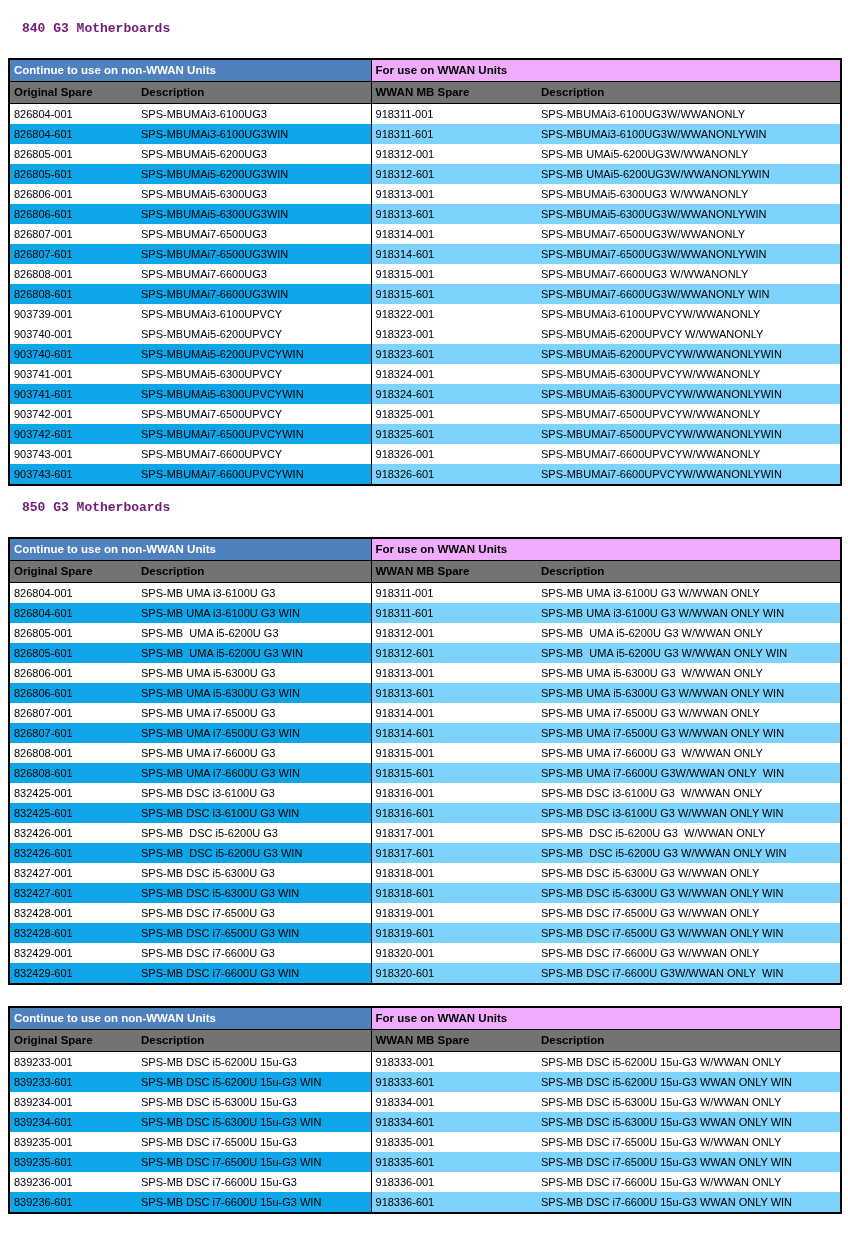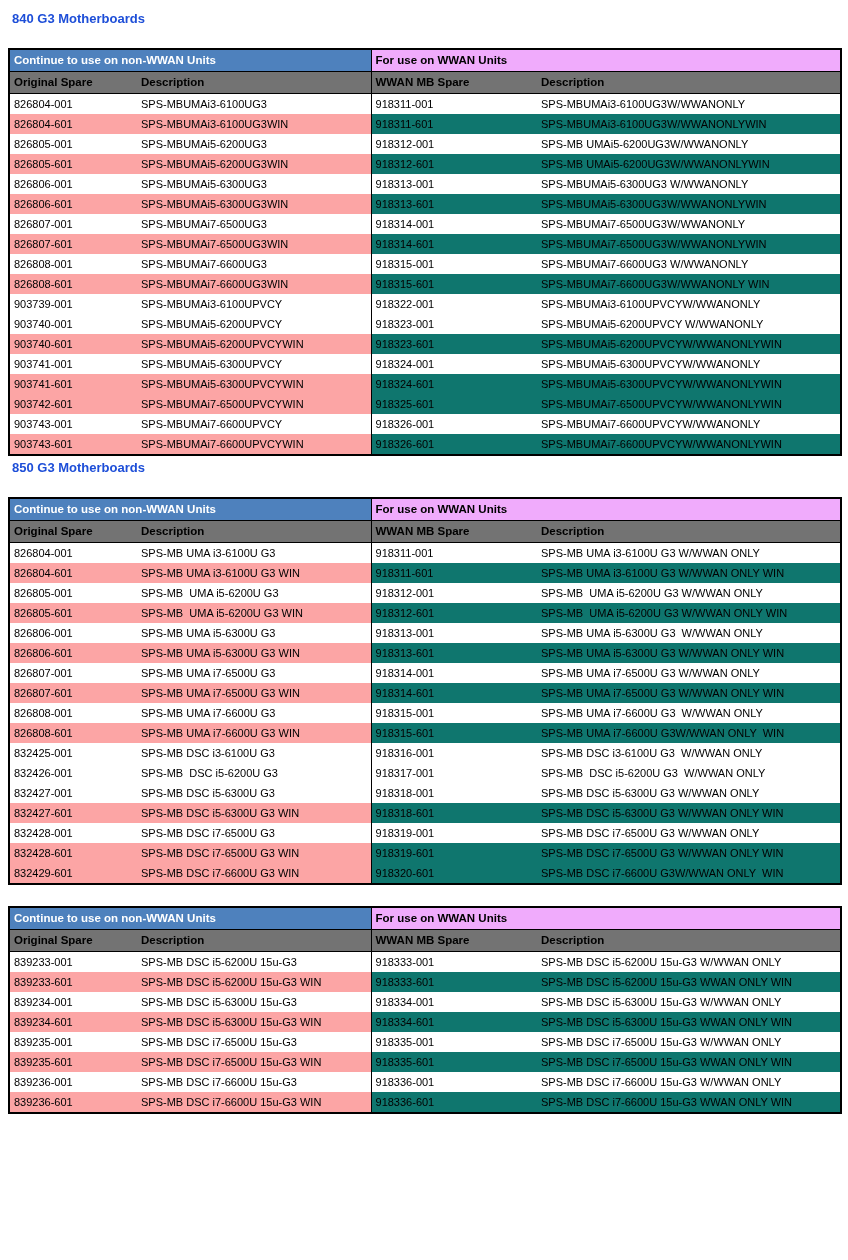--- a/index.html
+++ b/index.html
@@ -3,22 +3,23 @@
 <meta charset="utf-8">
 <style>
   html,body { margin:0; padding:0; }
   body {
     width:848px; height:1260px; background:#ffffff; color:#000;
     font-family:"Liberation Sans", sans-serif;
     -webkit-font-smoothing:antialiased;
   }
   .doc { padding:7px 8px 0 8px; }
   .section-title {
-    font-size:13px; line-height:16px; font-weight:bold; margin:4px; color:#1d4ed8;
+    font-size:13px; line-height:16px; font-weight:bold; margin:14px; color:#701a75;
     letter-spacing:0;
+    font-family:Liberation Mono, monospace;
   }
   table.spares {
     border-collapse:collapse; table-layout:fixed;
     width:832px; margin:21px 0 19px 0;
     border:2px solid #000;
     padding-left:36px;
   }
   table.spares:last-child, section:last-child table.spares { margin-bottom:0; }
   col.c0 { width:128px; } col.c1 { width:234px; }
   col.c2 { width:166px; } col.c3 { width:304px; }
@@ -30,22 +31,22 @@
   }
   th.grp-blue  { background:#4e81bd; color:#ffffff; }
   th.grp-green { background:#f0abfc; color:#000000; }
   th.sub-blue  { background:#737373; color:#000000; }
   th.sub-green { background:#737373; color:#000000; }
   .mid { border-left:1px solid #000; }
   tbody td {
     font-size:11px; height:20px; line-height:20px;
     padding:0 0 0 4px; white-space:pre; background:#ffffff;
   }
-  tbody tr.alt td.c0, tbody tr.alt td.c1 { background:#fca5a5;margin-left:44px; }
-  tbody tr.alt td.c2, tbody tr.alt td.c3 { background:#0f766e; }
+  tbody tr.alt td.c0, tbody tr.alt td.c1 { background:#0ea5e9;margin-left:44px; }
+  tbody tr.alt td.c2, tbody tr.alt td.c3 { background:#7dd3fc; }
 </style>
 </head>
 <body>
 
 <div class="doc">
 
   <section>
     <h2 class="section-title">840 G3 Motherboards</h2>
     <table class="spares">
       <colgroup>
@@ -150,20 +151,26 @@
             <td class="c1">SPS-MBUMAi5-6300UPVCY</td>
             <td class="c2 mid">918324-001</td>
             <td class="c3">SPS-MBUMAi5-6300UPVCYW/WWANONLY</td>
           </tr>
           <tr class="alt">
             <td class="c0">903741-601</td>
             <td class="c1">SPS-MBUMAi5-6300UPVCYWIN</td>
             <td class="c2 mid">918324-601</td>
             <td class="c3">SPS-MBUMAi5-6300UPVCYW/WWANONLYWIN</td>
           </tr>
+          <tr>
+            <td class="c0">903742-001</td>
+            <td class="c1">SPS-MBUMAi7-6500UPVCY</td>
+            <td class="c2 mid">918325-001</td>
+            <td class="c3">SPS-MBUMAi7-6500UPVCYW/WWANONLY</td>
+          </tr>
           <tr class="alt">
             <td class="c0">903742-601</td>
             <td class="c1">SPS-MBUMAi7-6500UPVCYWIN</td>
             <td class="c2 mid">918325-601</td>
             <td class="c3">SPS-MBUMAi7-6500UPVCYW/WWANONLYWIN</td>
           </tr>
           <tr>
             <td class="c0">903743-001</td>
             <td class="c1">SPS-MBUMAi7-6600UPVCY</td>
             <td class="c2 mid">918326-001</td>
@@ -260,26 +267,38 @@
             <td class="c1">SPS-MB UMA i7-6600U G3 WIN</td>
             <td class="c2 mid">918315-601</td>
             <td class="c3">SPS-MB UMA i7-6600U G3W/WWAN ONLY  WIN</td>
           </tr>
           <tr>
             <td class="c0">832425-001</td>
             <td class="c1">SPS-MB DSC i3-6100U G3</td>
             <td class="c2 mid">918316-001</td>
             <td class="c3">SPS-MB DSC i3-6100U G3  W/WWAN ONLY</td>
           </tr>
+          <tr class="alt">
+            <td class="c0">832425-601</td>
+            <td class="c1">SPS-MB DSC i3-6100U G3 WIN</td>
+            <td class="c2 mid">918316-601</td>
+            <td class="c3">SPS-MB DSC i3-6100U G3 W/WWAN ONLY WIN</td>
+          </tr>
           <tr>
             <td class="c0">832426-001</td>
             <td class="c1">SPS-MB  DSC i5-6200U G3</td>
             <td class="c2 mid">918317-001</td>
             <td class="c3">SPS-MB  DSC i5-6200U G3  W/WWAN ONLY</td>
           </tr>
+          <tr class="alt">
+            <td class="c0">832426-601</td>
+            <td class="c1">SPS-MB  DSC i5-6200U G3 WIN</td>
+            <td class="c2 mid">918317-601</td>
+            <td class="c3">SPS-MB  DSC i5-6200U G3 W/WWAN ONLY WIN</td>
+          </tr>
           <tr>
             <td class="c0">832427-001</td>
             <td class="c1">SPS-MB DSC i5-6300U G3</td>
             <td class="c2 mid">918318-001</td>
             <td class="c3">SPS-MB DSC i5-6300U G3 W/WWAN ONLY</td>
           </tr>
           <tr class="alt">
             <td class="c0">832427-601</td>
             <td class="c1">SPS-MB DSC i5-6300U G3 WIN</td>
             <td class="c2 mid">918318-601</td>
@@ -289,20 +308,26 @@
             <td class="c0">832428-001</td>
             <td class="c1">SPS-MB DSC i7-6500U G3</td>
             <td class="c2 mid">918319-001</td>
             <td class="c3">SPS-MB DSC i7-6500U G3 W/WWAN ONLY</td>
           </tr>
           <tr class="alt">
             <td class="c0">832428-601</td>
             <td class="c1">SPS-MB DSC i7-6500U G3 WIN</td>
             <td class="c2 mid">918319-601</td>
             <td class="c3">SPS-MB DSC i7-6500U G3 W/WWAN ONLY WIN</td>
+          </tr>
+          <tr>
+            <td class="c0">832429-001</td>
+            <td class="c1">SPS-MB DSC i7-6600U G3</td>
+            <td class="c2 mid">918320-001</td>
+            <td class="c3">SPS-MB DSC i7-6600U G3 W/WWAN ONLY</td>
           </tr>
           <tr class="alt">
             <td class="c0">832429-601</td>
             <td class="c1">SPS-MB DSC i7-6600U G3 WIN</td>
             <td class="c2 mid">918320-601</td>
             <td class="c3">SPS-MB DSC i7-6600U G3W/WWAN ONLY  WIN</td>
           </tr>
         </tbody>
     </table>
   </section>

